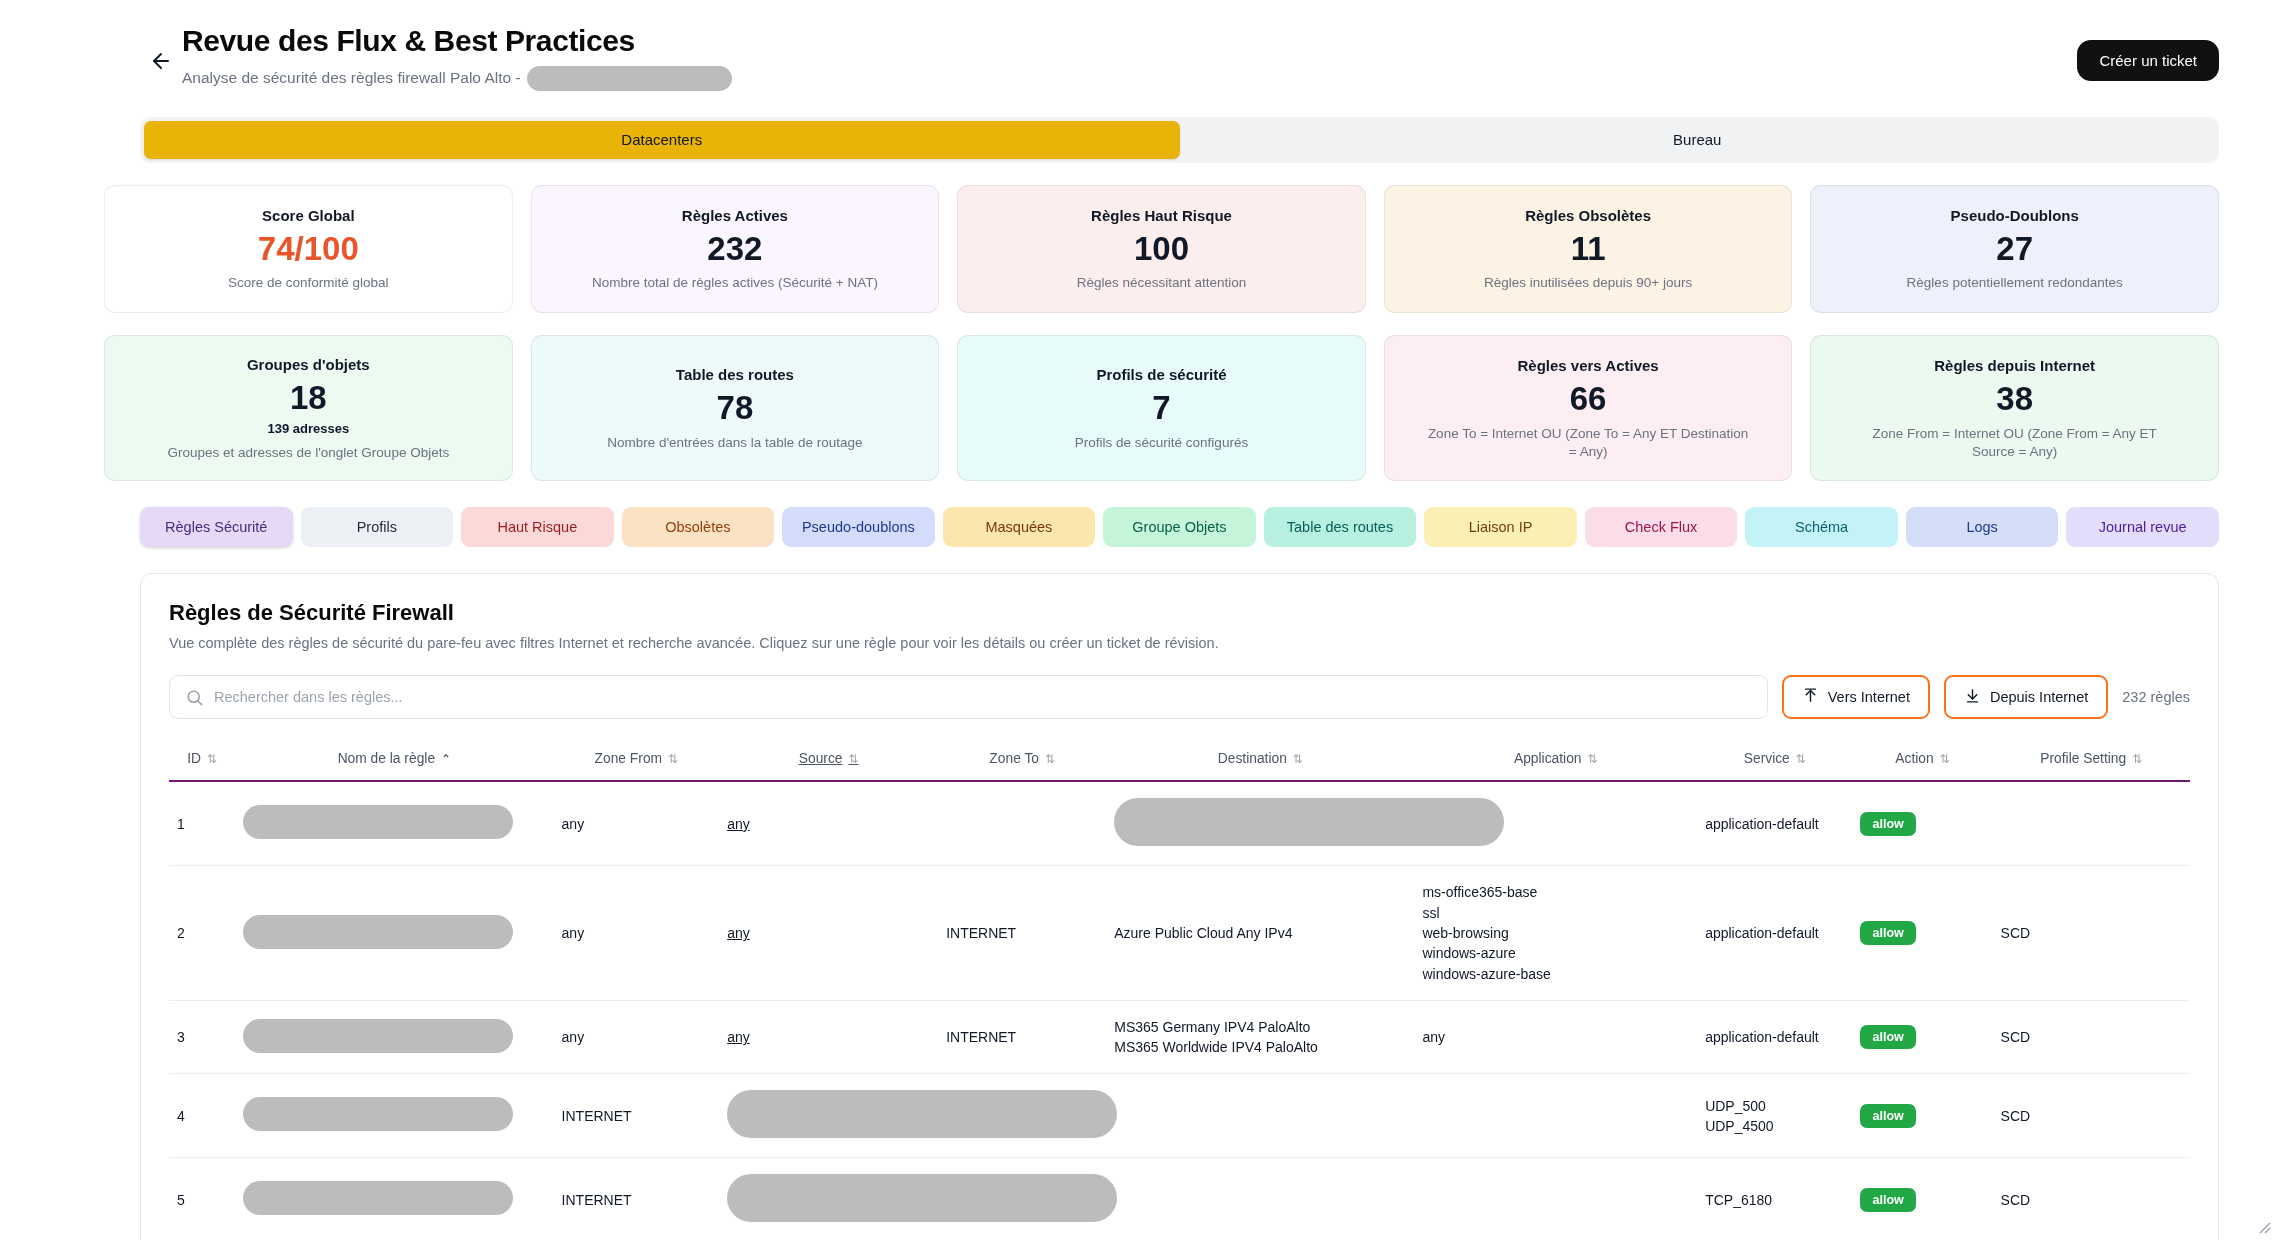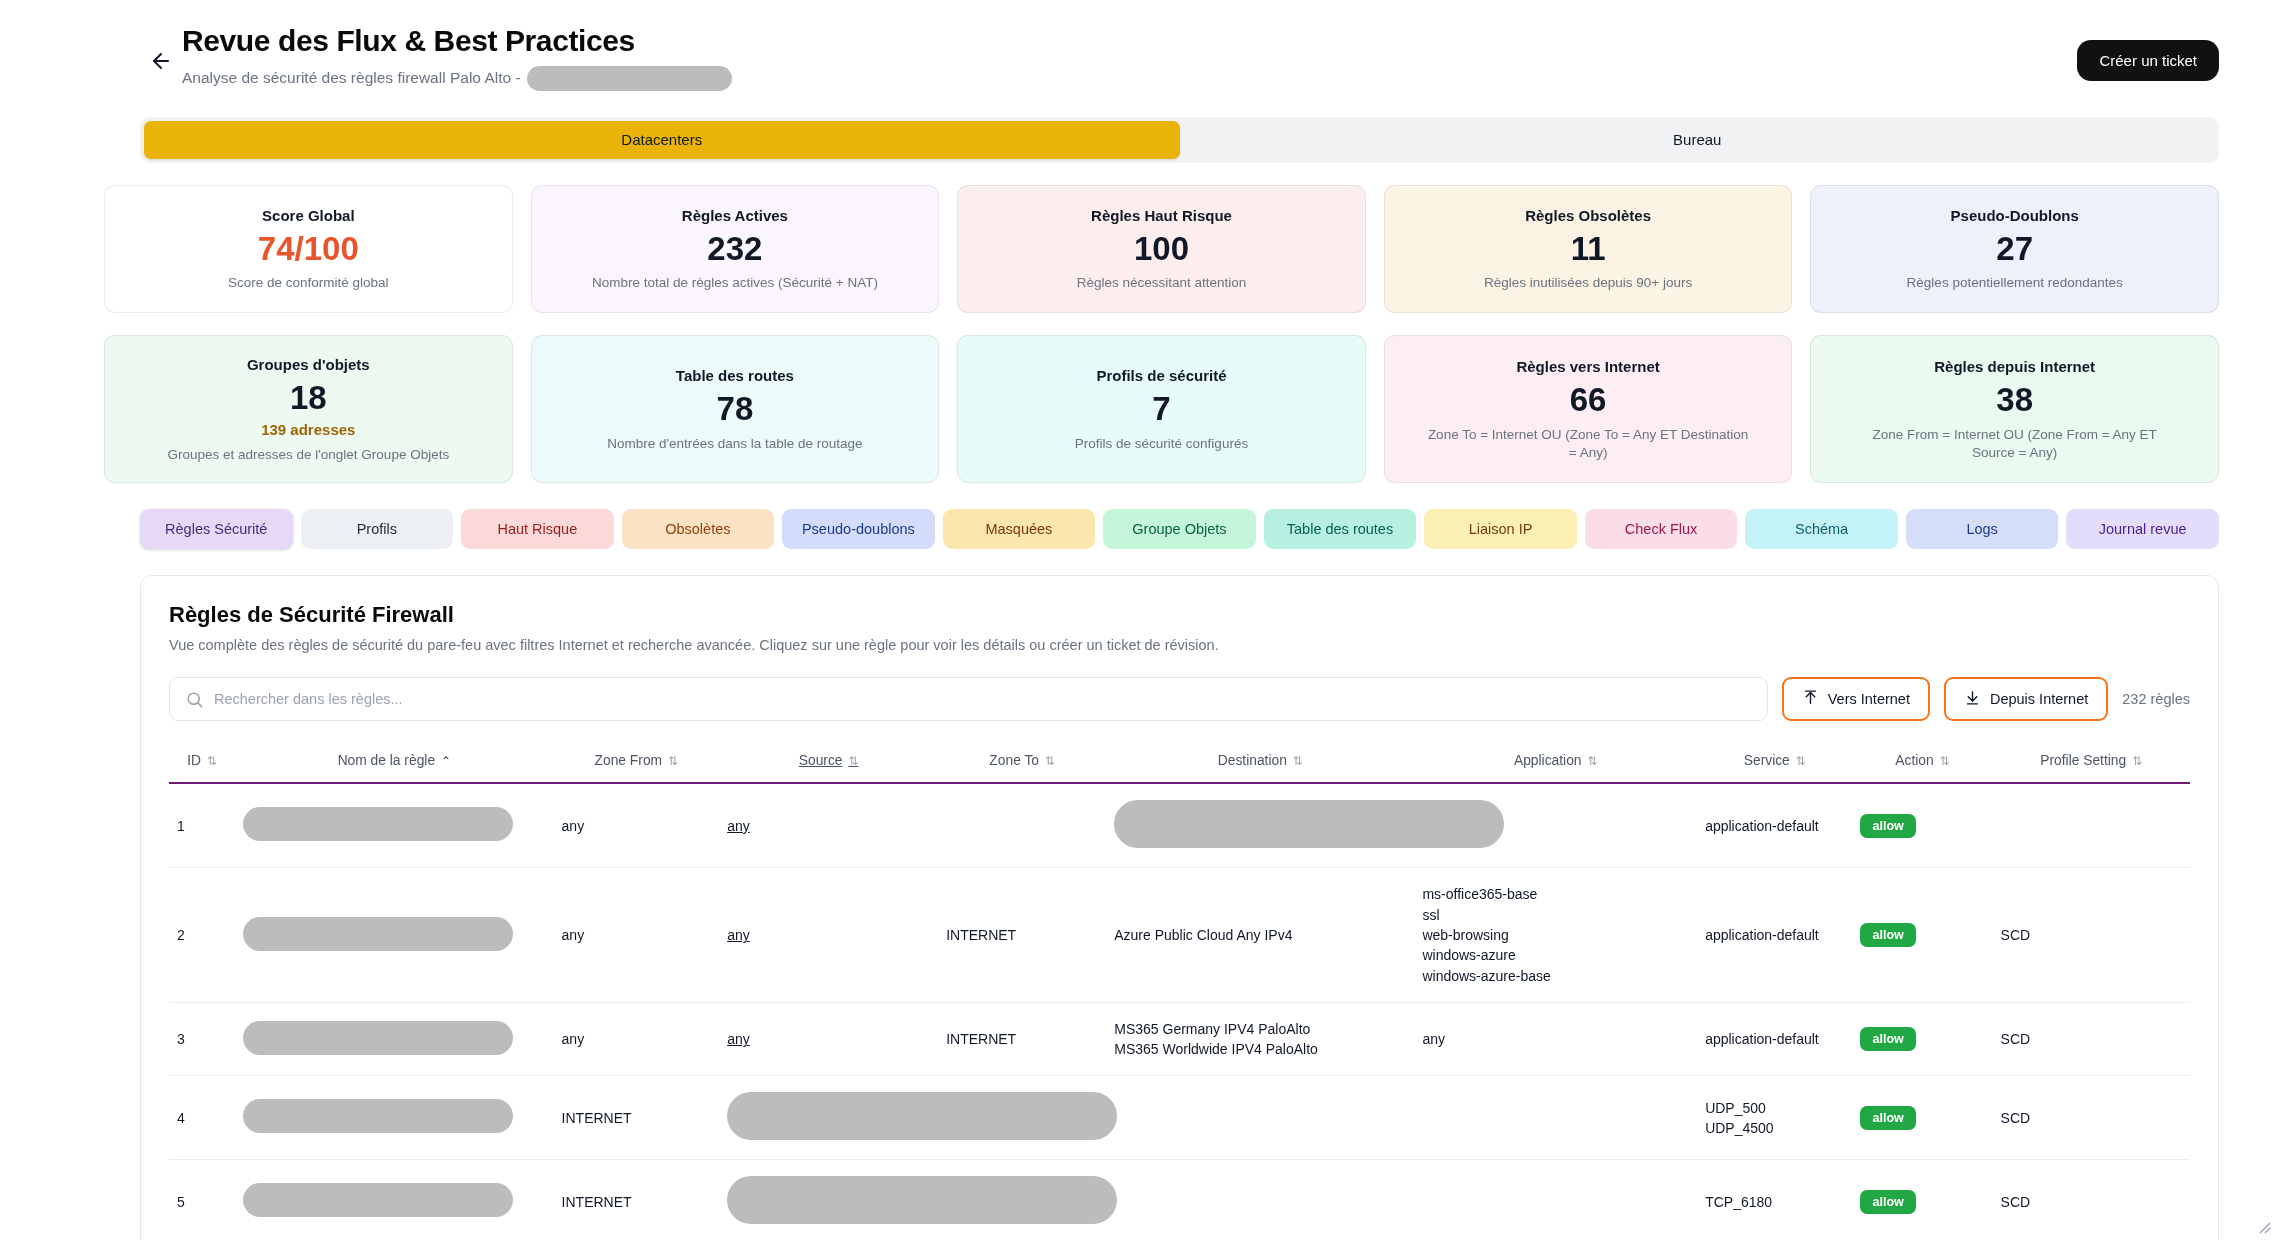--- a/index.html
+++ b/index.html
@@ -56,21 +56,21 @@
   .kpi {
     border:1px solid rgba(0,0,0,.07); border-radius:11px;
     padding: 20px 14px 18px; text-align:center;
     display:flex; flex-direction:column; align-items:center; justify-content:center;
     min-height:128px;
   }
   .kpi-label { font-size:15px; font-weight:700; color:#111827; }
   .kpi-value { font-size:33px; font-weight:700; margin-top:8px; line-height:1.05; color:#111827;}
   .kpi-value.accent { color:#e8552a; }
   .kpi-sub { font-size:13.5px; color:#6b7280; margin-top:8px; line-height:1.35; max-width:330px;}
-  .kpi-sub2 { font-size:15px; font-weight:600; color:#a16207; margin-top:6px;}
+  .kpi-sub2 { font-size:13px; font-weight:600; color:#0f172a; margin-top:6px;}
 
   
   .pills {
     display:flex; gap:8px; margin: 26px 60px 0 140px; flex-wrap:nowrap;
   }
   .pill {
     flex:1 1 0; text-align:center; padding:11px 4px;
     border-radius:9px; font-size:14.5px; cursor:pointer; white-space:nowrap;
     border:1px solid transparent;
   }
@@ -199,21 +199,21 @@
         <div class="kpi-label">Table des routes</div>
         <div class="kpi-value">78</div>
         <div class="kpi-sub">Nombre d'entrées dans la table de routage</div>
       </div>
       <div class="kpi" style="background: rgb(232, 251, 251);">
         <div class="kpi-label">Profils de sécurité</div>
         <div class="kpi-value">7</div>
         <div class="kpi-sub">Profils de sécurité configurés</div>
       </div>
       <div class="kpi" style="background: rgb(253, 238, 243);">
-        <div class="kpi-label">Règles vers Internet</div>
+        <div class="kpi-label">Règles vers Actives</div>
         <div class="kpi-value">66</div>
         <div class="kpi-sub">Zone To = Internet OU (Zone To = Any ET Destination = Any)</div>
       </div>
       <div class="kpi" style="background: rgb(234, 250, 240);">
         <div class="kpi-label">Règles depuis Internet</div>
         <div class="kpi-value">38</div>
         <div class="kpi-sub">Zone From = Internet OU (Zone From = Any ET Source = Any)</div>
       </div>
     </div>
 

